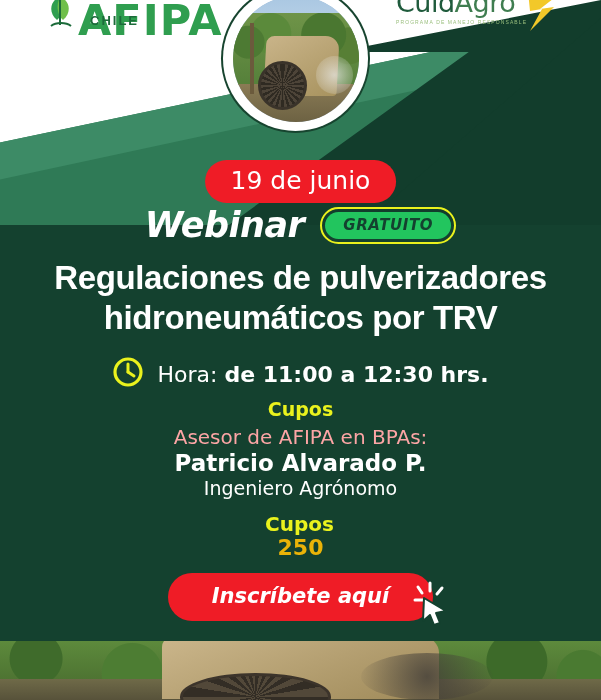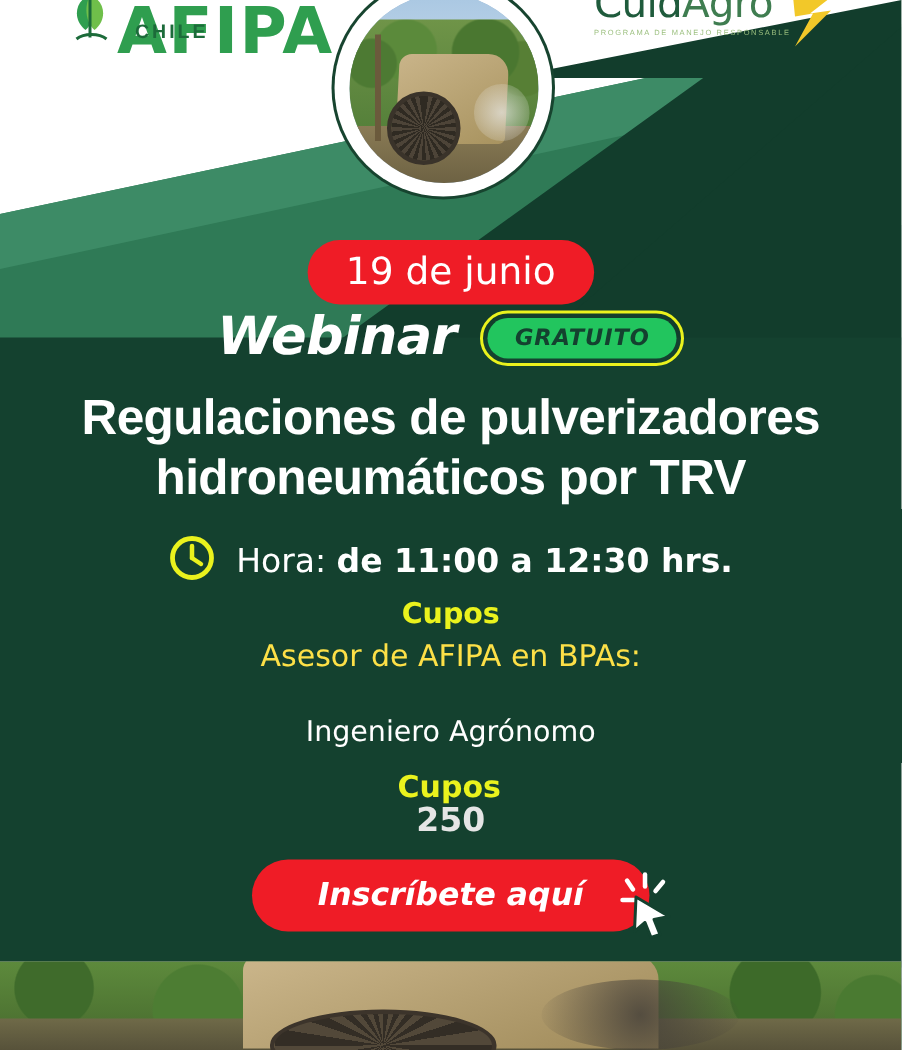--- a/index.html
+++ b/index.html
@@ -284,21 +284,21 @@
     position: absolute;
     top: 398px; left: 0; width: 601px;
     color: #eaf21d;
     font-size: 19px;
     font-weight: bold;
     font-family: "DejaVu Sans", sans-serif;
   }
   .speaker-role {
     position: absolute;
     top: 425px; left: 0; width: 601px;
-    color: #fde047;
+    color: #fca5a5;
     font-size: 20px;
     font-family: "DejaVu Sans", sans-serif;
   }
   .speaker-name {
     position: absolute;
     top: 450px; left: 0; width: 601px;
     color: #ffffff;
     font-size: 23px;
     font-weight: bold;
     font-family: "DejaVu Sans", sans-serif;
@@ -315,21 +315,21 @@
     position: absolute;
     top: 512px; left: 0; width: 599px;
     color: #eaf21d;
     font-size: 20px;
     font-weight: bold;
     font-family: "DejaVu Sans", sans-serif;
   }
   .cupos-value {
     position: absolute;
     top: 535px; left: 0; width: 601px;
-    color: #e5e5e5;
+    color: #eab308;
     font-size: 22px;
     font-weight: bold;
     font-family: "DejaVu Sans", sans-serif;
   }
 
   .cta-wrap {
     position: absolute;
     top: 573px; left: 0; width: 601px;
     display: flex;
     align-items: center;
@@ -455,20 +455,21 @@
           <circle cx="16" cy="16" r="13" fill="none" stroke="#eaf21d" stroke-width="3.2"></circle>
           <path d="M16 16 L16 8" stroke="#eaf21d" stroke-width="3" stroke-linecap="round"></path>
           <path d="M16 16 L22 20" stroke="#eaf21d" stroke-width="3" stroke-linecap="round"></path>
         </svg>
       </span>
       <span class="hora-text"><span>Hora:</span> <b>de 11:00 a 12:30 hrs.</b></span>
     </div>
 
     <div class="relata">Cupos</div>
     <div class="speaker-role">Asesor de AFIPA en BPAs:</div>
+    <div class="speaker-name">Patricio Alvarado P.</div>
     <div class="speaker-title">Ingeniero Agrónomo</div>
 
     <div class="cupos-label">Cupos</div>
     <div class="cupos-value">250</div>
 
     <div class="cta-wrap">
       <button class="cta-button">Inscríbete aquí</button>
       <span class="cursor-icon">
         <svg width="42" height="46" viewBox="0 0 42 46">
           <g stroke="#ffffff" stroke-width="3" stroke-linecap="round">

